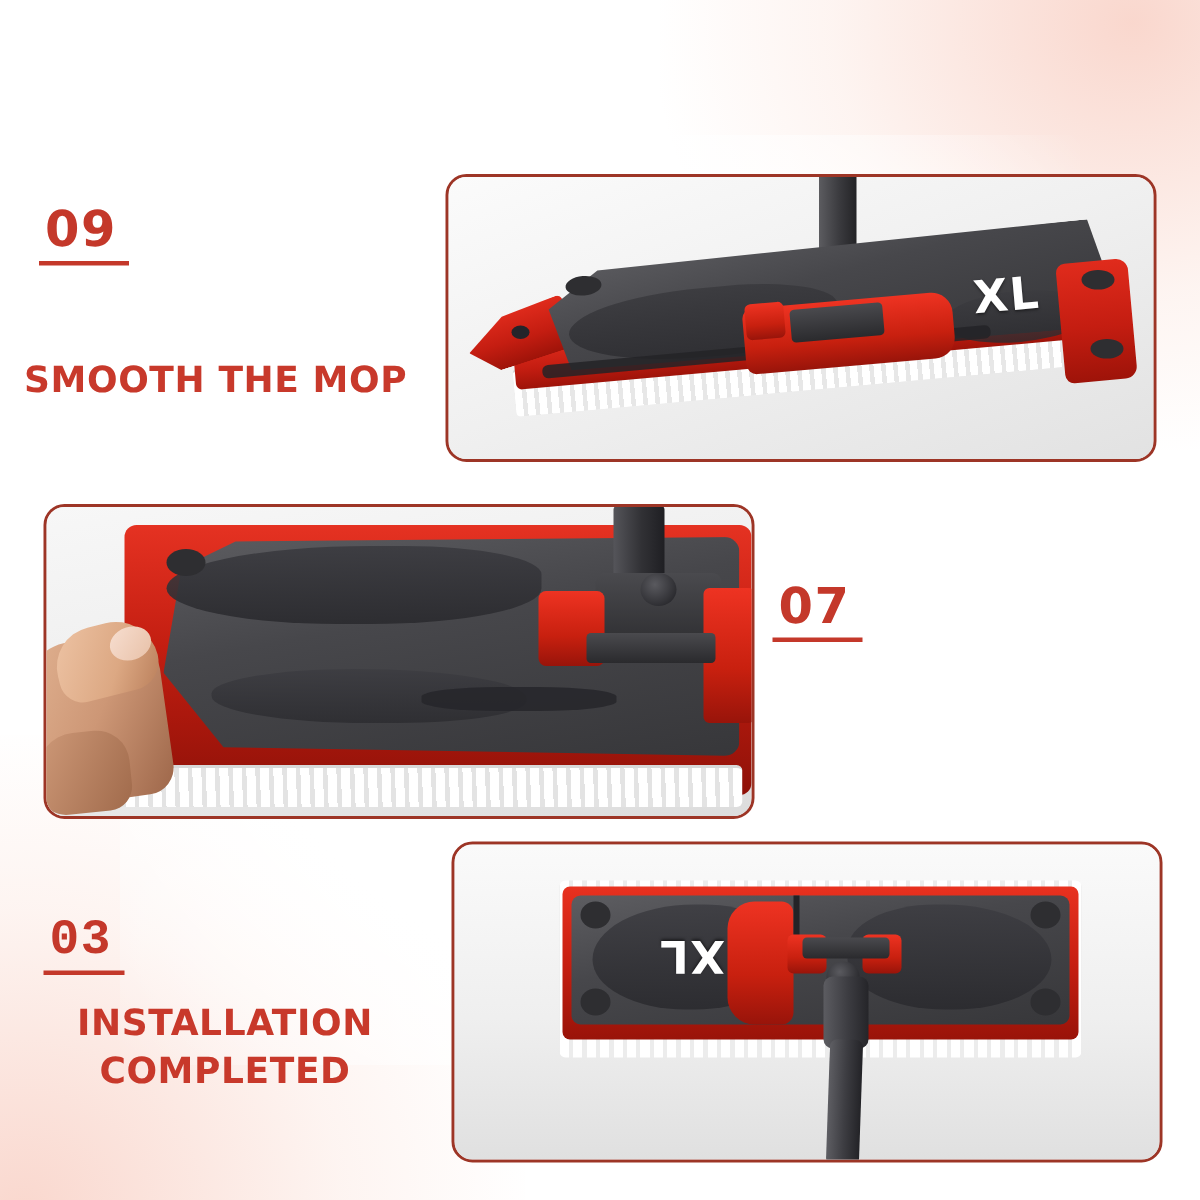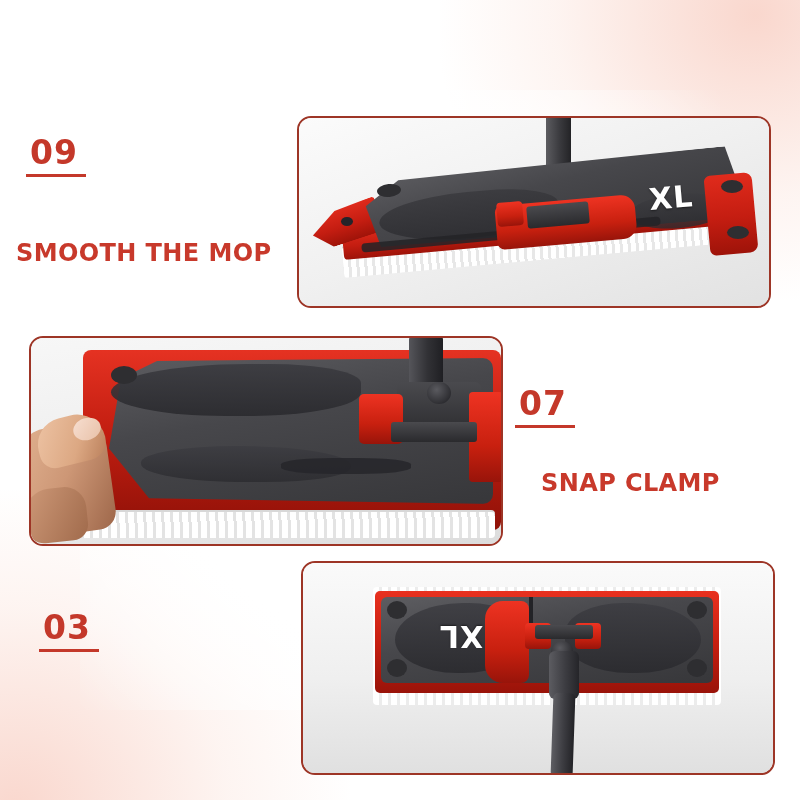--- a/index.html
+++ b/index.html
@@ -159,21 +159,21 @@
     letter-spacing: .4px;
     line-height: 1.32;
     white-space: pre-line;
     font-family: "DejaVu Sans", "Liberation Sans", sans-serif;
   }
 
   #step1-num { left: 30px;  top: 133px; }
   #step1-cap { left: 16px;  top: 238px; }
   #step2-num { left: 519px; top: 384px; }
   #step2-cap { left: 541px; top: 468px; }
-  #step3-num { left: 43px;  top: 608px; }
+  #step3-num { left: 33px;  top: 608px; font-family: Liberation Mono, monospace; }
   #step3-cap { left: 0px;   top: 667px; width: 300px; text-align: center; }
 
   
   .photo-panel {
     position: absolute;
     border: 2px solid #9d3526;
     border-radius: 14px;
     background: #f2f2f2;
     overflow: hidden;
   }
@@ -323,21 +323,20 @@
       <div class="clamp-red" style="left:197px; top:82px; width:140px; height:44px;
                   transform:rotate(-5deg); border-radius:7px 14px 14px 7px;"></div>
       <div class="clamp-black" style="left:228px; top:86px; width:62px; height:22px;
                   transform:rotate(-5deg); border-radius:3px;"></div>
       <div class="clamp-red" style="left:198px; top:84px; width:26px; height:24px;
                   transform:rotate(-5deg); border-radius:4px;"></div>
     </div>
   </div>
 
   <div class="step-num" id="step2-num">07</div>
-  <div class="step-cap" id="step2-cap">SNAP CLAMP</div>
 
   <div class="photo-panel" id="panel2">
     <div class="photo">
       <div class="photo-bg" style="background:linear-gradient(170deg,#f7f7f7,#ececec 60%,#dcdcdc);"></div>
 
       <div class="mop-red" style="left:52px; top:12px; width:418px; height:180px; border-radius:8px;
                   background:linear-gradient(180deg,#e53222 0%,#c31e11 45%,#8f1108 100%);"></div>
 
       <div class="mop-plate" style="left:62px; top:20px; width:400px; height:146px;
                   clip-path:polygon(7% 14%, 16% 2%, 100% 0%, 100% 100%, 14% 96%, 4% 62%);
@@ -380,20 +379,22 @@
                   transform:rotate(-18deg);
                   background:linear-gradient(140deg,#f7ded0,#e8c1a8);"></div>
       <div class="hand" style="left:-6px; top:150px; width:62px; height:54px;
                   border-radius:26px 22px 16px 18px;
                   transform:rotate(-6deg);
                   background:linear-gradient(120deg,#cf9a79,#a06a4b);"></div>
     </div>
   </div>
 
   <div class="step-num" id="step3-num">03</div>
+  <div class="step-cap" id="step3-cap">INSTALLATION
+COMPLETED</div>
 
   <div class="photo-panel" id="panel3">
     <div class="photo">
       <div class="photo-bg" style="background:linear-gradient(180deg,#fafafa,#efefef 55%,#e0e0e0);"></div>
 
       <div class="mop-pad" style="left:70px; top:24px; width:348px; height:118px; border-radius:4px;
                   background:repeating-linear-gradient(90deg,#ffffff 0px,#ffffff 6px,#ececec 6px,#ececec 9px);
                   border:none;"></div>
 
       <div class="mop-red" style="left:72px; top:28px; width:344px; height:102px; border-radius:5px;

